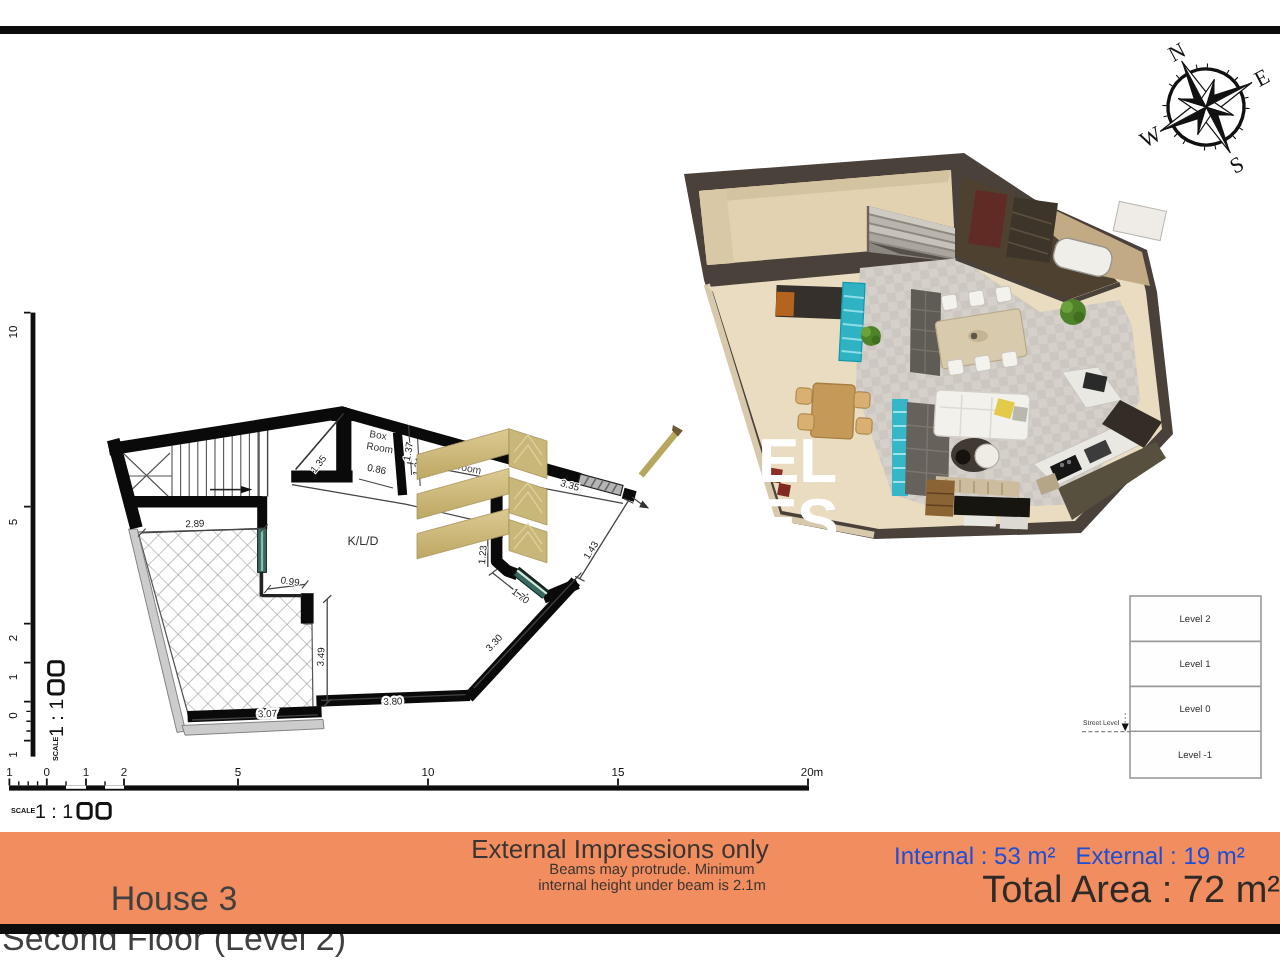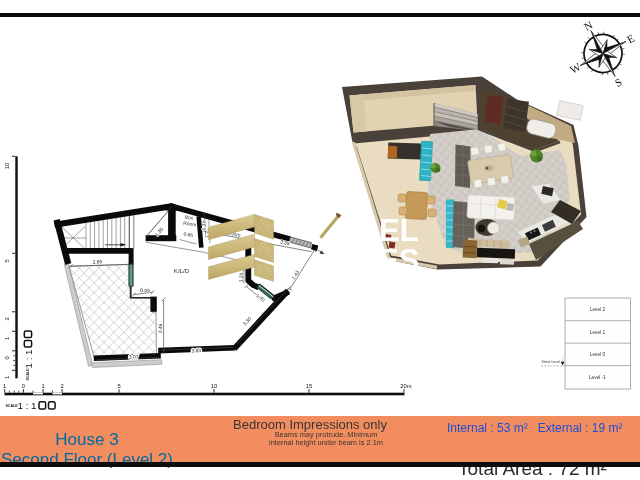--- a/index.html
+++ b/index.html
@@ -6,29 +6,29 @@
 body{font-family:"Liberation Sans",sans-serif;position:relative}
 .abs{position:absolute}
 </style>
 </head>
 <body>
 
 <div class="abs" style="left:0;top:13.4px;width:640px;height:3.6px;background:#0b0b0b"></div>
 
 <div class="abs" style="left:0;top:415.5px;width:640px;height:46px;background:#f28d5f"></div>
 
-<div class="abs" style="left:0;top:430px;width:174px;text-align:center;font-size:17px;color:#0369a1;line-height:20px">House 3<br>Second Floor (Level 2)</div>
-
-<div class="abs" style="left:229px;top:417px;width:162px;text-align:center;font-size:13px;color:#3a3532">Bedroom Impressions only</div>
+<div class="abs" style="left:0;top:440px;width:174px;text-align:center;font-size:17px;color:#404040;line-height:20px">House 3<br>Second Floor (Level 2)</div>
+
+<div class="abs" style="left:229px;top:417px;width:162px;text-align:center;font-size:13px;color:#3a3532">External Impressions only</div>
 
 <div class="abs" style="left:245px;top:430.5px;width:162px;text-align:center;font-size:7.4px;color:#3a3532;line-height:8.2px">Beams may protrude. Minimum<br>internal height under beam is 2.1m</div>
 
 <div class="abs" style="left:447px;top:421px;width:215px;text-align:left;font-size:12px;color:#1d4ed8">Internal : 53 m² &nbsp;&nbsp;External : 19 m²</div>
 
-<div class="abs" style="left:425px;top:458px;width:215px;text-align:center;font-size:19px;color:#2e2a28">Total Area : 72 m²</div>
+<div class="abs" style="left:425px;top:435px;width:215px;text-align:right;font-size:19px;color:#2e2a28">Total Area : 72 m²</div>
 
 <div class="abs" style="left:0;top:461.5px;width:640px;height:5.2px;background:#0d0d0d"></div>
 <svg class="abs" style="left:0;top:0" width="640" height="480" viewBox="0 0 640 480">
 <defs>
 <pattern id="xh" width="7" height="7" patternUnits="userSpaceOnUse" patternTransform="rotate(45)">
         <path d="M0,0H7M0,0V7" stroke="#8a8a8a" stroke-width="0.55" fill="none"></path>
       </pattern>
 <linearGradient id="gold" x1="0" y1="0" x2="0" y2="1">
         <stop offset="0" stop-color="#dcca92"></stop>
         <stop offset="1" stop-color="#bda763"></stop>

